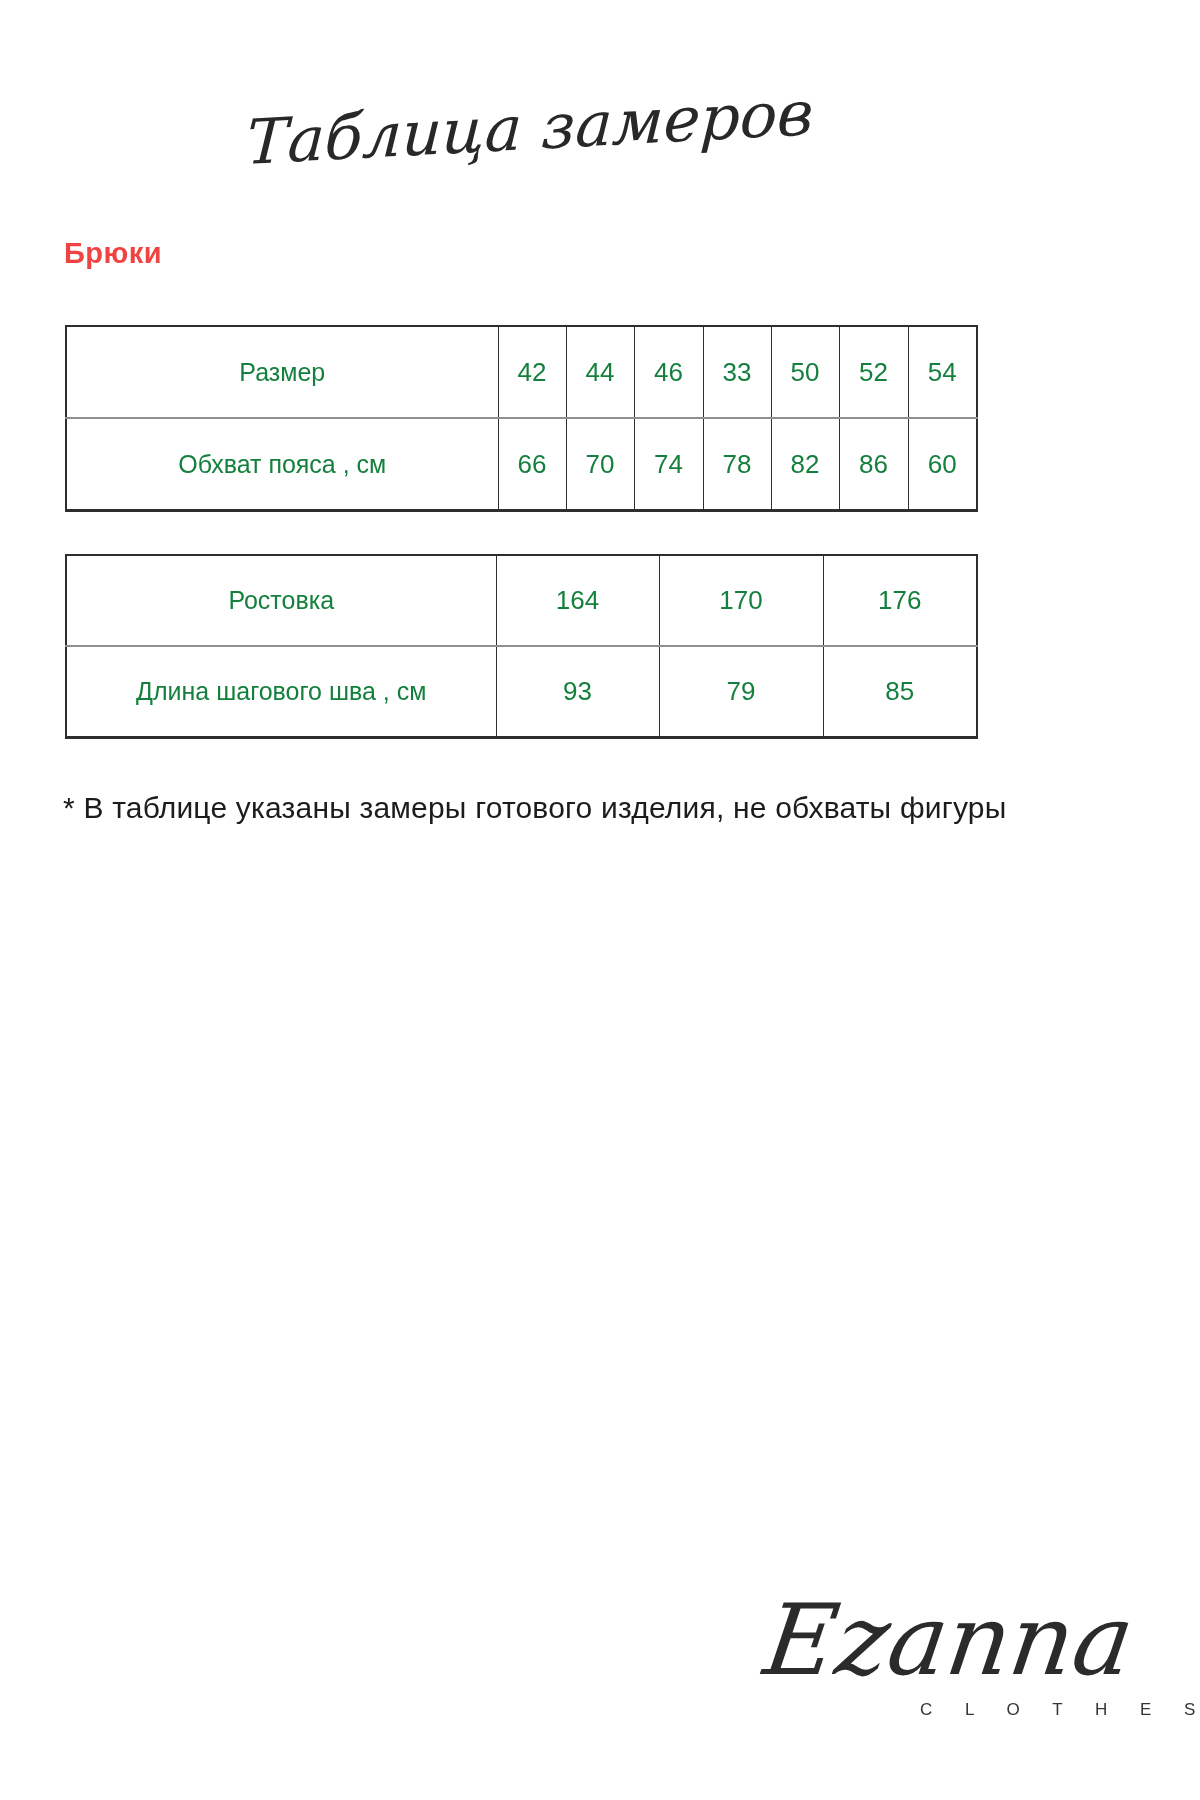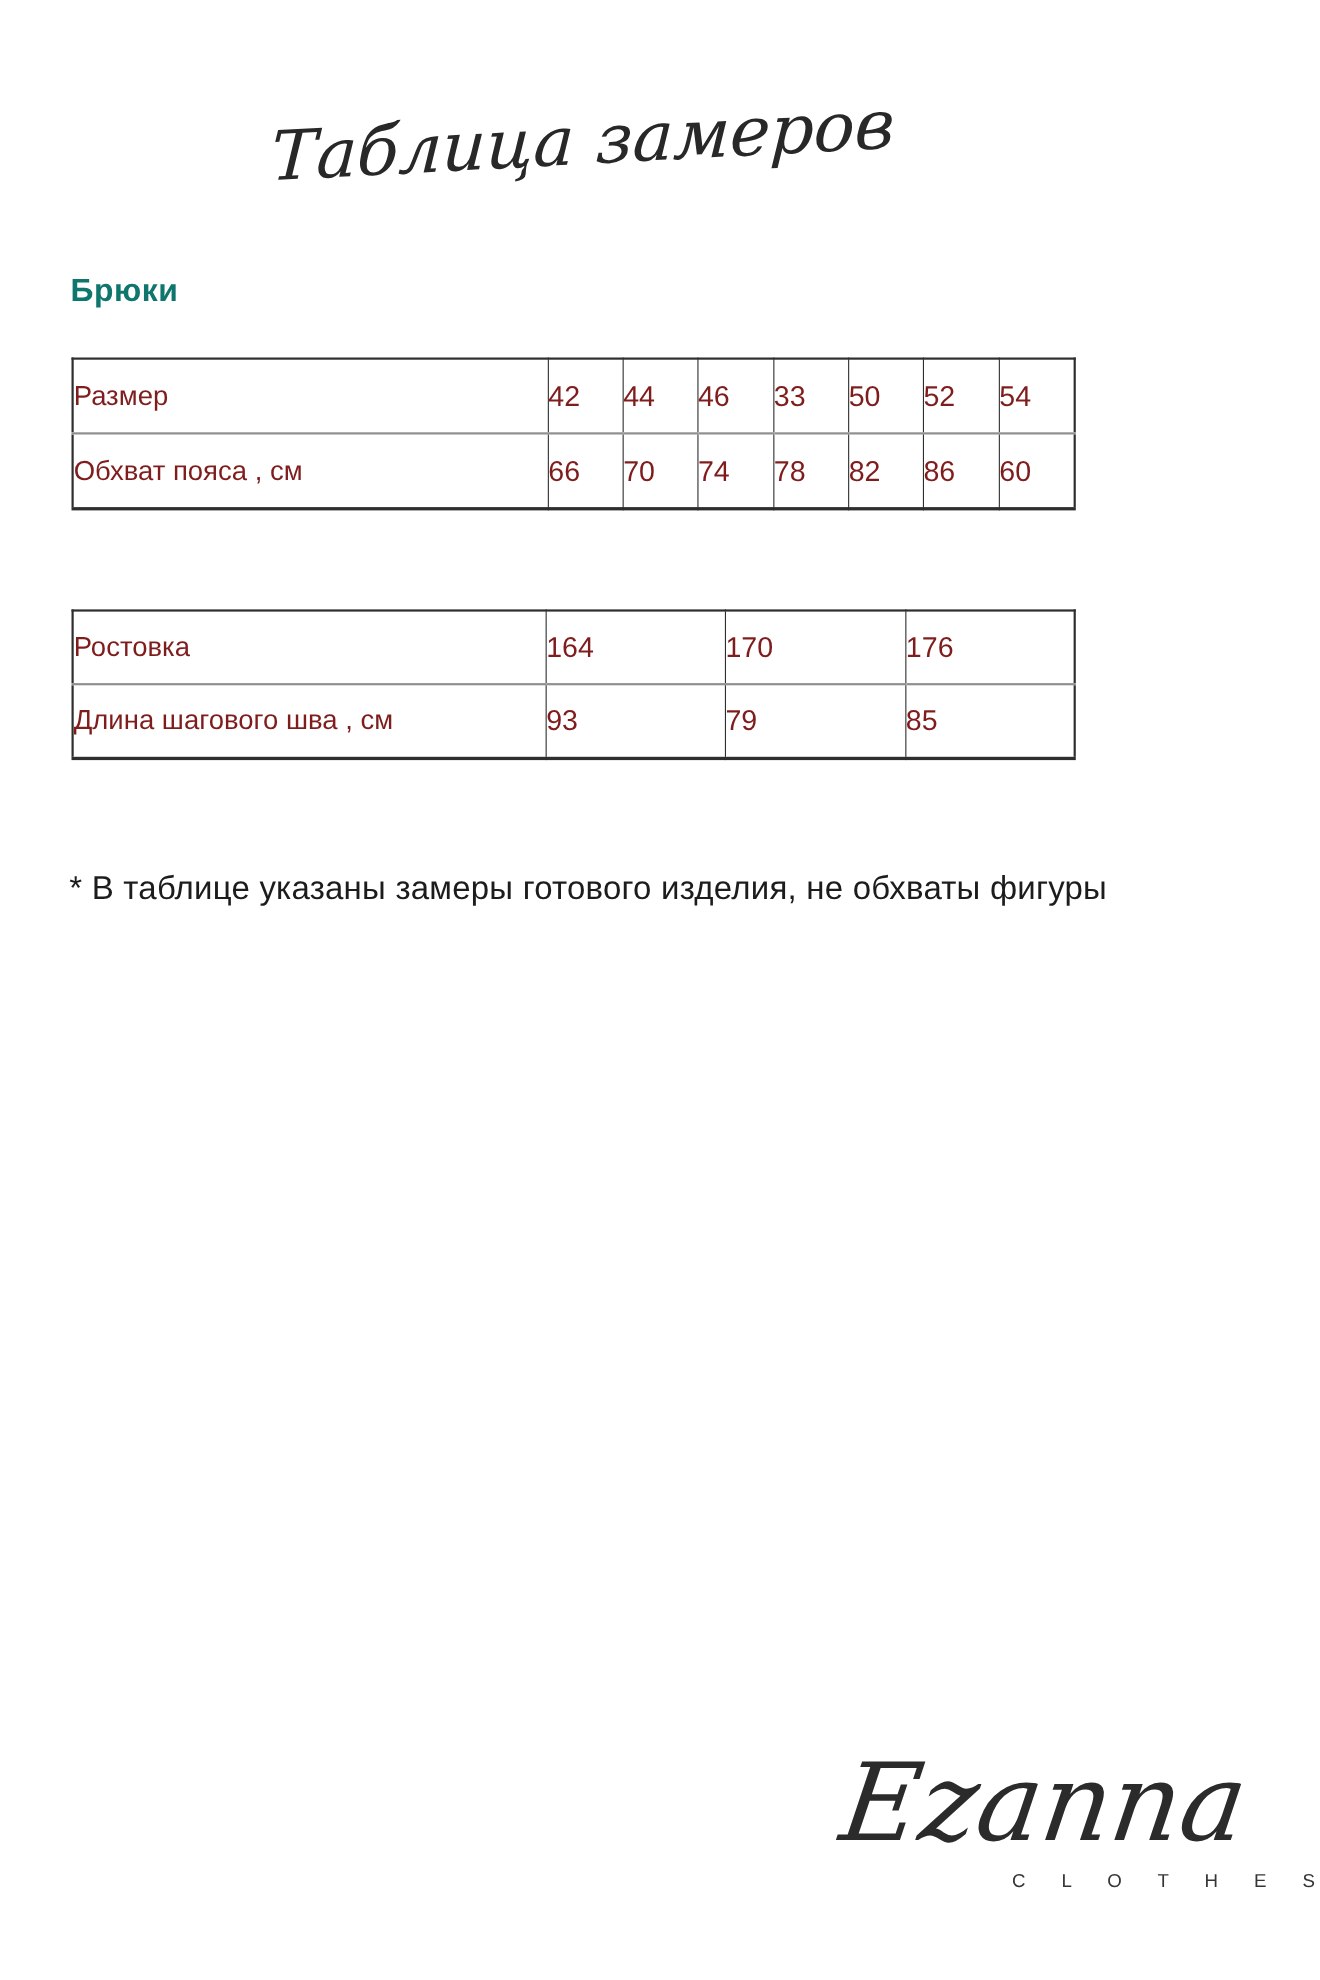--- a/index.html
+++ b/index.html
@@ -17,39 +17,39 @@
     position:absolute; left:285px; top:55px; width:490px; height:145px;
     font-family:"DejaVu Serif", serif; font-style:italic;
     font-size:62px; color:#282828;
     display:flex; align-items:center; justify-content:center;
     transform:rotate(-3deg) skewX(-6deg);
     white-space:nowrap;
   }
 
   .section-heading {
     position:absolute; left:64px; top:237px;
-    font-size:29px; font-weight:bold; letter-spacing:0.5px; color:#0f766e;margin-top:12px;
+    font-size:29px; font-weight:bold; letter-spacing:0.5px; color:#ef4444;
   }
 
   table.tbl {
     position:absolute; left:65px;
     width:911px;
     border-collapse:collapse; table-layout:fixed;
     border:2px solid #2e2e2e;
     border-bottom:3px solid #2e2e2e;
   }
   .tbl-sizes   { top:325px; }
   .tbl-lengths { top:554px; }
 
   .tbl td {
     border-left:1px solid #2e2e2e;
     border-right:1px solid #2e2e2e;
-    text-align:left; vertical-align:middle;
-    font-size:26px; color:#7f1d1d;
-    padding:0;
+    text-align:center; vertical-align:middle;
+    font-size:26px; color:#15803d;
+    padding:12px;
   }
   .tbl tr + tr td { border-top:2px solid #8f8f8f; }
   .tbl-sizes td   { height:66px; }
   .tbl-lengths td { height:65px; }
   .tbl td.lbl { font-size:25px; }
 
   .footnote {
     position:absolute; left:63px; top:791px;
     font-size:30px; color:#1c1c1c; letter-spacing:0.2px;
   }

